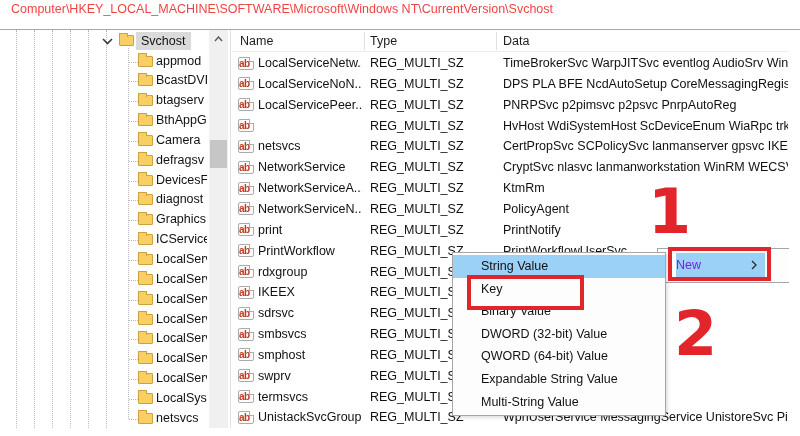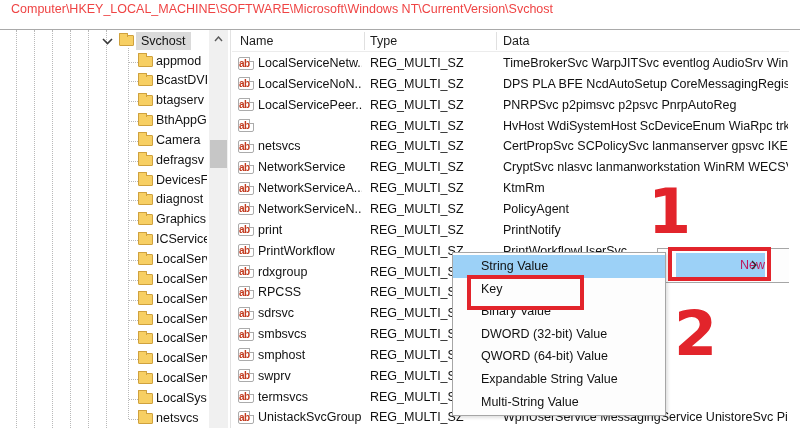--- a/index.html
+++ b/index.html
@@ -71,21 +71,21 @@
     border:1px solid #a6a6a6; padding-top:2.5px; z-index:10;
     box-shadow:2px 2px 3px rgba(0,0,0,0.12); }
   .mitem { height:22.6px; line-height:22.6px; font-size:12.5px; color:#111;
     padding-left:28px; white-space:nowrap; }
   .mitem.hl { background:var(--blue); }
 
   
   .parent-menu { left:657px; top:248px; width:132px; height:35px; background:#fdfdfd;
     border:1px solid #a6a6a6; border-right:none; z-index:10; }
   .new-item { position:absolute; left:18px; top:4px; width:89px; height:24px;
-    background:var(--blue); font-size:12.5px; color:#be185d; line-height:24px; text-align:right; }
+    background:var(--blue); font-size:12.5px; color:#6d28d9; line-height:24px; text-align:left; }
   .new-arrow { position:absolute; right:8px; top:7px; }
 
   
   .ann { z-index:20; }
   .redbox-string { left:467px; top:275px; width:117px; height:35px; border:4px solid var(--red); }
   .redbox-new    { left:668px; top:247px; width:103px; height:34px; border:4px solid var(--red); }
   .num { color:var(--red); font-weight:bold; font-size:62px; line-height:1;
     font-family:"DejaVu Sans","Liberation Sans",sans-serif; }
   .num1 { left:648px; top:181px; }
   .num2 { left:674px; top:303px; }
@@ -295,21 +295,21 @@
     <span class="ldata">PrintWorkflowUserSvc</span>
   </div>
       <div class="lrow" style="top: 231.5px;">
     <span class="abicon">ab</span>
     <span class="lname">rdxgroup</span>
     <span class="ltype">REG_MULTI_SZ</span>
     <span class="ldata"></span>
   </div>
       <div class="lrow" style="top: 252.35px;">
     <span class="abicon">ab</span>
-    <span class="lname">RPCSS</span>
+    <span class="lname">IKEEX</span>
     <span class="ltype">REG_MULTI_SZ</span>
     <span class="ldata"></span>
   </div>
       <div class="lrow" style="top: 273.2px;">
     <span class="abicon">ab</span>
     <span class="lname">sdrsvc</span>
     <span class="ltype">REG_MULTI_SZ</span>
     <span class="ldata"></span>
   </div>
       <div class="lrow" style="top: 294.05px;">

